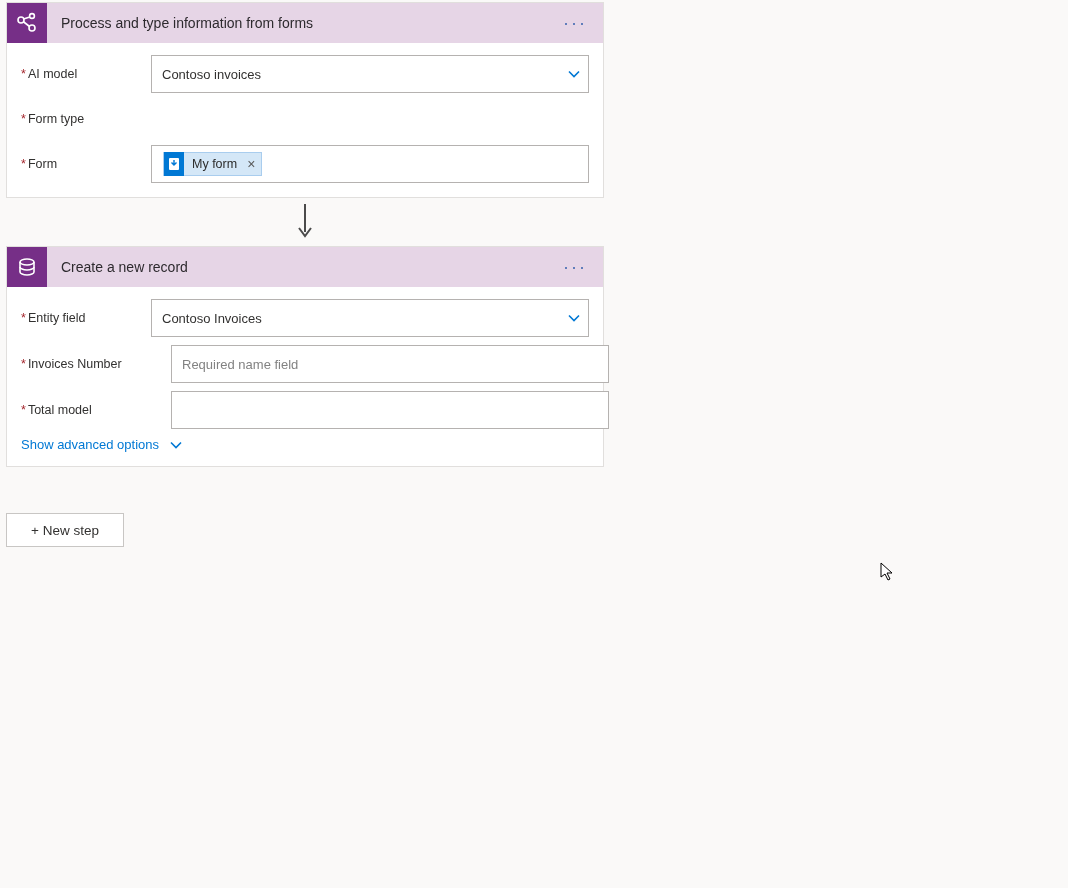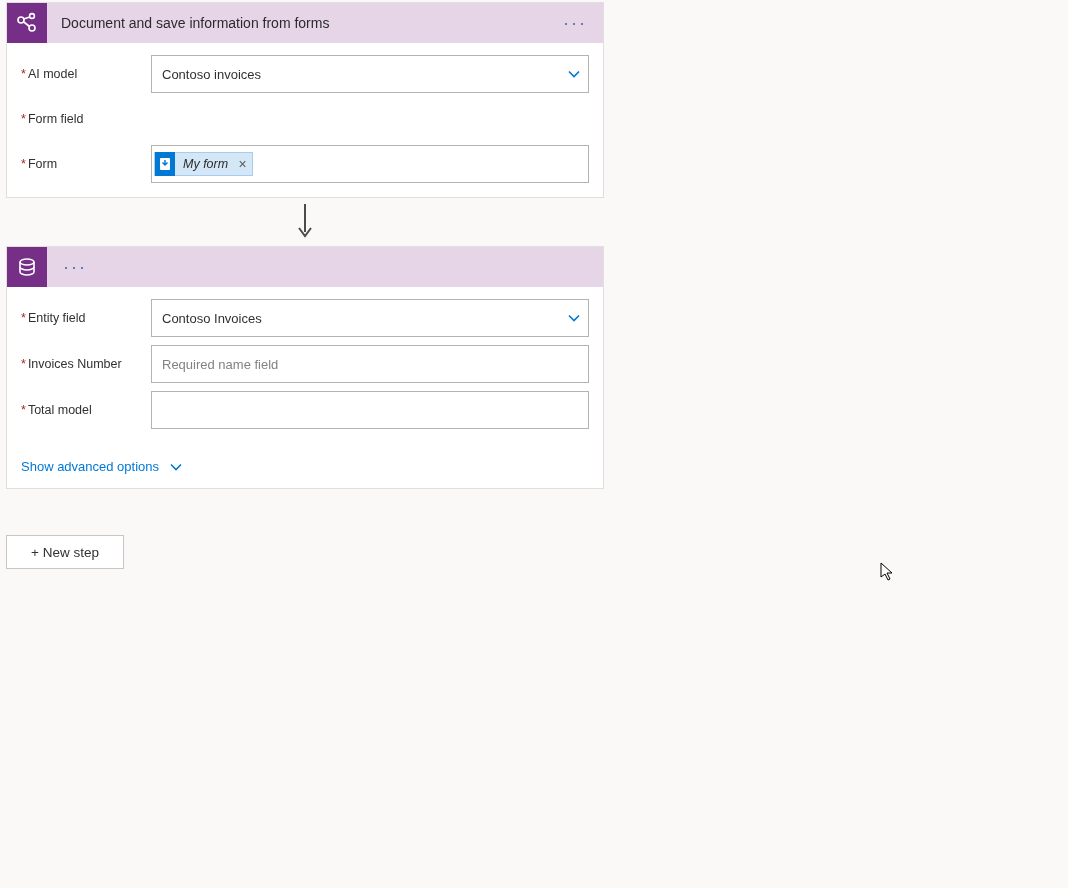--- a/index.html
+++ b/index.html
@@ -86,28 +86,28 @@
       font-size: 13px;
       color: #323130;
       padding: 0 34px 0 10px;
       display: flex;
       align-items: center;
       cursor: pointer;
     }
     .text-box {
       cursor: text;
       padding-right: 5px;
+      margin-left: 20px;
     }
     .text-box.placeholder {
       color: #828282;
     }
     .token-box {
-      padding: 2px;
+      padding: 11px;
       cursor: text;
-      font-style: italic;
     }
     .chev {
       position: absolute;
       right: 8px;
       top: 50%;
       transform: translateY(-50%);
       pointer-events: none;
     }
     .chev svg { display: block; }
     .token {
@@ -141,21 +141,20 @@
       width: 598px;
       display: flex;
       justify-content: center;
       padding: 6px 0 6px 0;
     }
     .show-adv {
       display: inline-flex;
       align-items: center;
       color: #0078d4;
       font-size: 13px;
-      margin-top: 22px;
       cursor: pointer;
     }
     .show-adv svg { margin-left: 10px; }
     .buttons-row {
       width: 598px;
       display: flex;
       justify-content: space-between;
       gap: 20px;
       margin-top: 46px;
     }
@@ -185,21 +184,21 @@
   <div class="card-header">
     <div class="icon-box">
       <svg width="22" height="22" viewBox="0 0 22 22" fill="none">
         <circle cx="5" cy="8" r="3" stroke="#fff" stroke-width="1.6"></circle>
         <circle cx="16" cy="4" r="2.4" stroke="#fff" stroke-width="1.6"></circle>
         <circle cx="16" cy="16" r="3" stroke="#fff" stroke-width="1.6"></circle>
         <line x1="7.5" y1="7" x2="13.8" y2="5" stroke="#fff" stroke-width="1.6"></line>
         <line x1="7.2" y1="9.5" x2="13.5" y2="14.5" stroke="#fff" stroke-width="1.6"></line>
       </svg>
     </div>
-    <div class="card-title">Document and save information from forms</div>
+    <div class="card-title">Process and type information from forms</div>
     <div class="ellipsis">···</div>
   </div>
 
   <div class="card-body">
     <div class="field-row">
       <div class="field-label">
           <span class="req">*</span>
           <span>AI model</span>
         </div>
       <div class="field-control">
@@ -210,21 +209,21 @@
           <svg width="14" height="14" viewBox="0 0 14 14">
               <path d="M2 4.5 L7 9.5 L12 4.5" stroke="#0078d4" stroke-width="1.6" fill="none"></path>
             </svg>
         </span>
       </div>
     </div>
 
     <div class="field-row">
       <div class="field-label">
           <span class="req">*</span>
-          <span>Form field</span>
+          <span>Form type</span>
         </div>
     </div>
 
     <div class="field-row">
       <div class="field-label">
           <span class="req">*</span>
           <span>Form</span>
         </div>
       <div class="field-control">
         <div class="token-box">
@@ -253,20 +252,21 @@
 
 <div class="card">
   <div class="card-header">
     <div class="icon-box">
       <svg width="22" height="22" viewBox="0 0 22 22" fill="none">
         <ellipse cx="11" cy="6" rx="7" ry="3" stroke="#fff" stroke-width="1.6"></ellipse>
         <path d="M4 6 V16 C4 17.6 7.1 19 11 19 C14.9 19 18 17.6 18 16 V6" stroke="#fff" stroke-width="1.6" fill="none"></path>
         <path d="M4 11 C4 12.6 7.1 14 11 14 C14.9 14 18 12.6 18 11" stroke="#fff" stroke-width="1.6" fill="none"></path>
       </svg>
     </div>
+    <div class="card-title">Create a new record</div>
     <div class="ellipsis">···</div>
   </div>
 
   <div class="card-body">
     <div class="field-row">
       <div class="field-label">
           <span class="req">*</span>
           <span>Entity field</span>
         </div>
       <div class="field-control">

